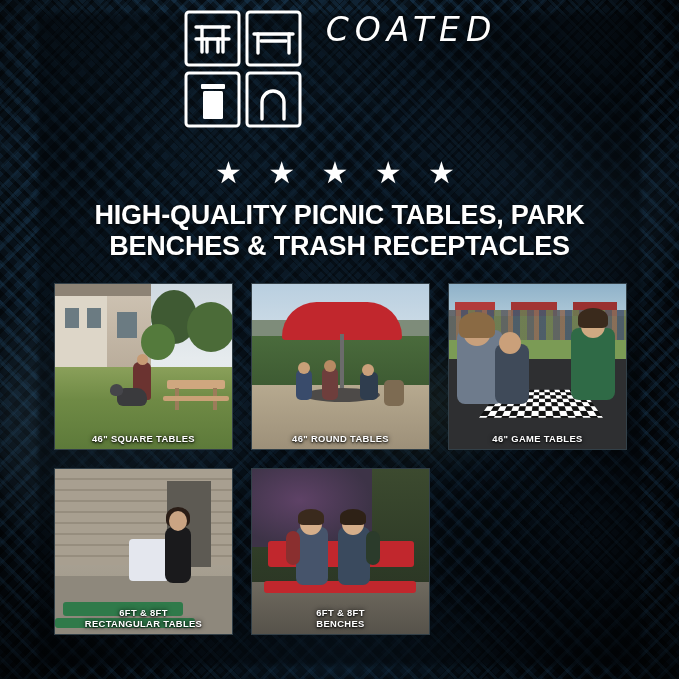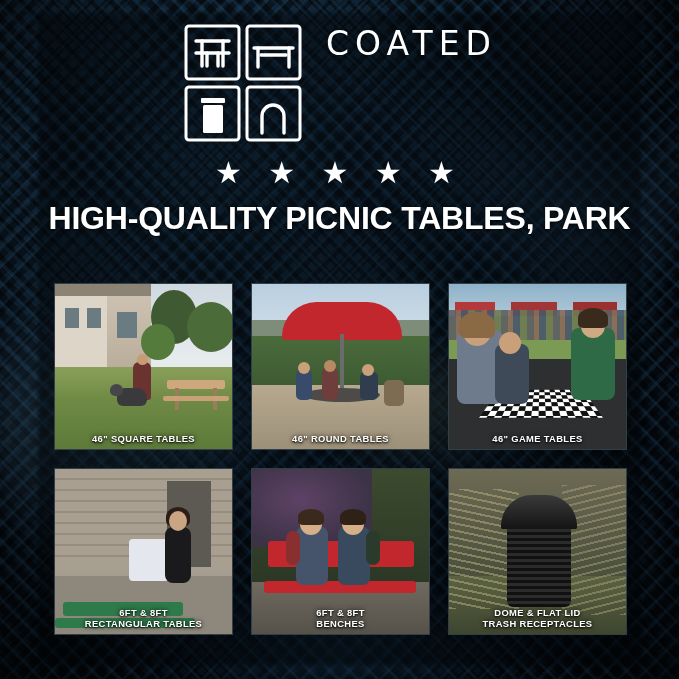--- a/index.html
+++ b/index.html
@@ -76,25 +76,26 @@
   
   .content {
     position: absolute;
     inset: 0;
   }
 
   
   .logo-row {
     position: absolute;
     left: 0; right: 0;
-    top: 22px;
+    top: 8px;
     display: flex;
     justify-content: center;
     align-items: flex-start;
     gap: 22px;
+    font-style: italic;
   }
   .logo-mark {
     width: 122px;
     height: 122px;
     flex: 0 0 auto;
   }
   .logo-words {
     display: flex;
     flex-direction: column;
     justify-content: center;
@@ -125,21 +126,21 @@
 
   
   .headline {
     position: absolute;
     top: 200px;
     left: 40px;
     right: 40px;
     text-align: center;
     color: #ffffff;
     font-weight: bold;
-    font-size: 32px;
+    font-size: 27px;
     line-height: 1.16;
     letter-spacing: -0.2px;
     text-shadow: 0 1px 3px rgba(0,0,0,0.85);
   }
 
   
   .grid {
     position: absolute;
     left: 54px;
     top: 283px;
@@ -297,20 +298,21 @@
       </div>
       <div class="logo-words">
         <div class="logo-line">COATED</div>
       </div>
     </div>
 
     <div class="stars">★ ★ ★ ★ ★</div>
 
     <div class="headline">
       <div>HIGH-QUALITY PICNIC TABLES, PARK</div>
+      <div>BENCHES &amp; TRASH RECEPTACLES</div>
     </div>
 
     <div class="grid">
 
       <div class="cell">
         <div class="photo">
           <div class="p1-sky"></div>
           <div class="p1-bldg"></div>
           <div class="p1-bldg2"></div>
           <div class="p1-roof"></div>
@@ -406,29 +408,16 @@
           <div class="p5-boy" style="left:86px;top:58px;width:32px;height:58px;background:#3a4a5e;"></div>
           <div class="p5-boy" style="left:90px;top:44px;width:22px;height:22px;background:#d5ae8a;border-radius:50%;"></div>
           <div class="p5-boy" style="left:88px;top:40px;width:26px;height:16px;background:#2e2116;border-radius:50% 50% 20% 20%;"></div>
           <div class="p5-boy" style="left:34px;top:62px;width:14px;height:34px;background:#8a2f2f;"></div>
           <div class="p5-boy" style="left:114px;top:62px;width:14px;height:34px;background:#2b3b2b;"></div>
         </div>
         <div class="caption" style="white-space:pre-line;">6FT &amp; 8FT
 BENCHES</div>
       </div>
 
-      <div class="cell">
-        <div class="photo">
-          <div class="p6-bg"></div>
-          <div class="p6-grass"></div>
-          <div class="p6-plants"></div>
-          <div class="p6-plants2"></div>
-          <div class="p6-can"></div>
-          <div class="p6-domeband"></div>
-          <div class="p6-dome"></div>
-        </div>
-        <div class="caption" style="white-space:pre-line;">DOME &amp; FLAT LID
-TRASH RECEPTACLES</div>
-      </div>
 
     </div>
   </div>
 </div>
 
 </body></html>

